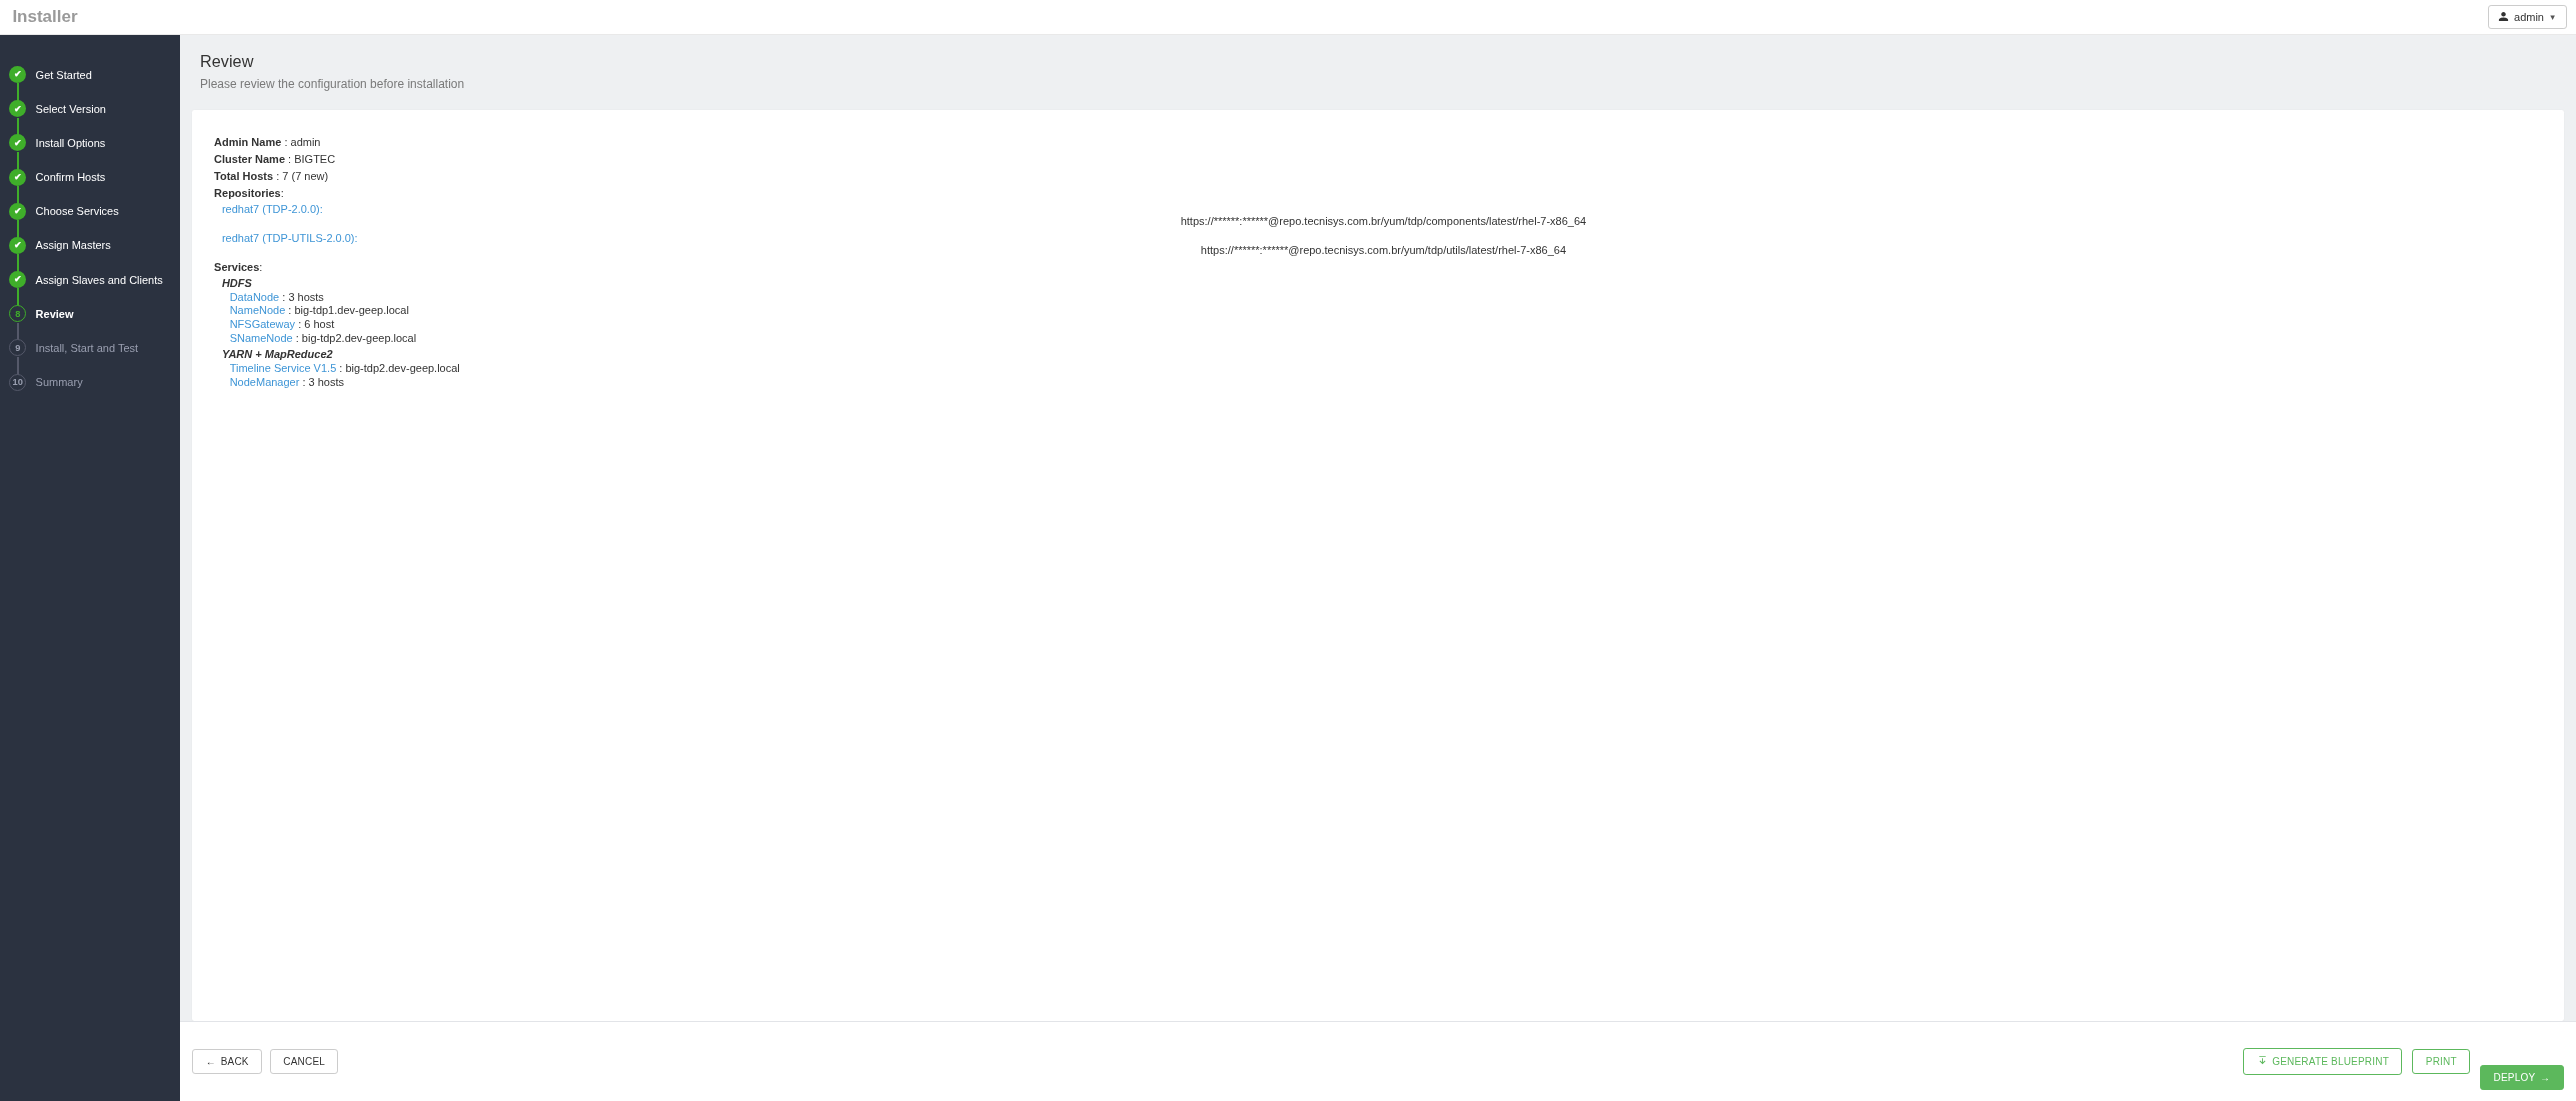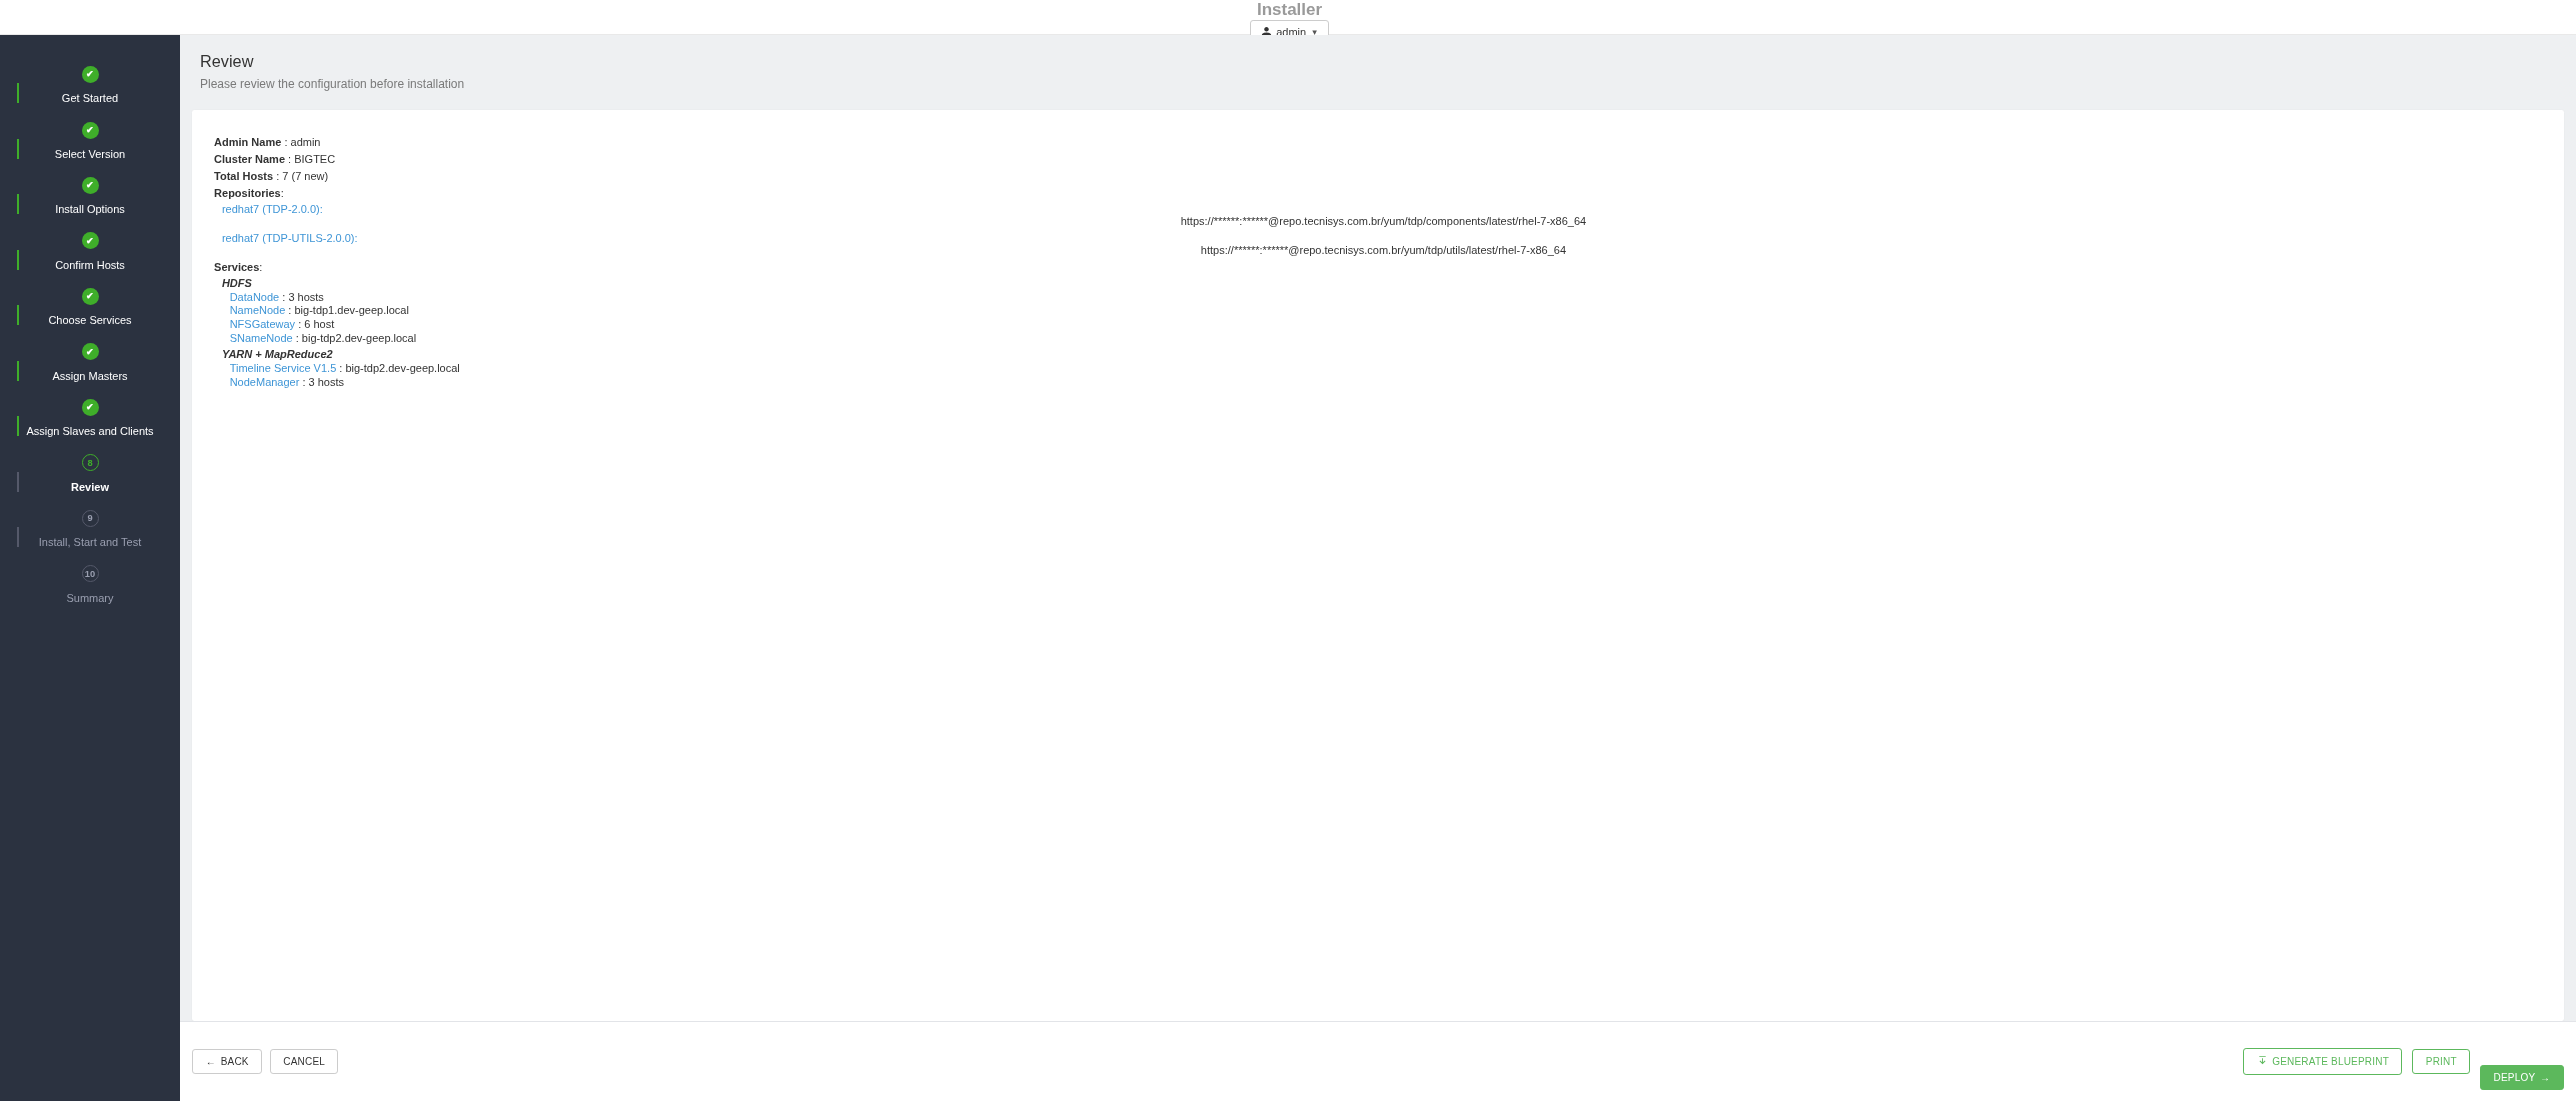--- a/index.html
+++ b/index.html
@@ -6,21 +6,20 @@
   html, body { height: 100%; font-family: "Helvetica Neue", Helvetica, Arial, sans-serif; font-size: 11px; color: #333; background: #fff; }
 
   
   .topbar {
     height: 35px;
     display: flex;
     align-items: center;
     justify-content: space-between;
     padding: 0 9.3px 0 12.4px;
     border-bottom: 0.8px solid #e9e9e9;
-    flex-direction: column;
   }
   .topbar-title { font-size: 17px; font-weight: 600; color: #9a9a9a; }
   .user-btn {
     display: inline-flex; align-items: center; gap: 4.7px;
     border: 0.8px solid #ccc; border-radius: 3.1px; background: #fff;
     padding: 4.7px 9.3px; cursor: pointer; font-size: 11px; color: #333;
   }
   .user-btn .caret { font-size: 7.8px; color: #555; }
 
   
@@ -32,21 +31,20 @@
     position: relative;
   }
   .main { flex: 1; display: flex; flex-direction: column; background: #eef0f2; min-width: 0; }
 
   
   .steps { position: relative; }
   .step {
     display: flex; align-items: center; gap: 9.3px;
     padding: 4.7px 3.1px; margin: 7.8px 0;
     position: relative;
-    flex-direction: column;
   }
   .step .badge {
     width: 17px; height: 17px; border-radius: 50%;
     display: inline-flex; align-items: center; justify-content: center;
     font-size: 9.3px; font-weight: 700;
     z-index: 2;
     position: relative;
   }
   .step.completed .badge { background: #3fae2a; color: #fff; }
   .step.active .badge { background: #2b3240; color: #3fae2a; border: 1.6px solid #3fae2a; }

